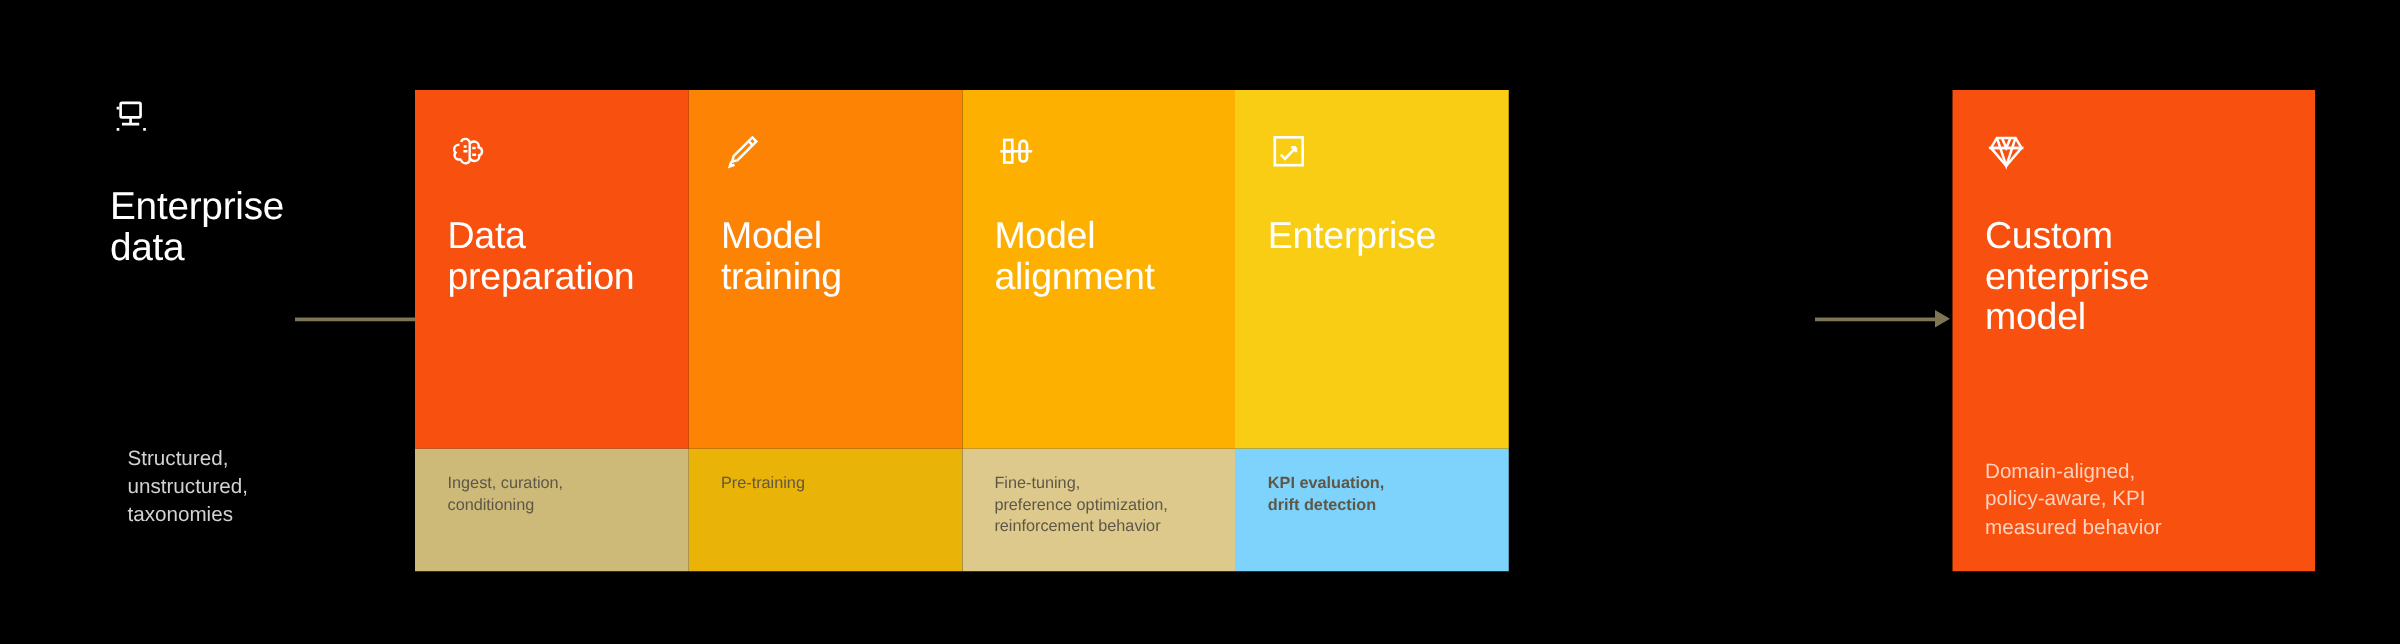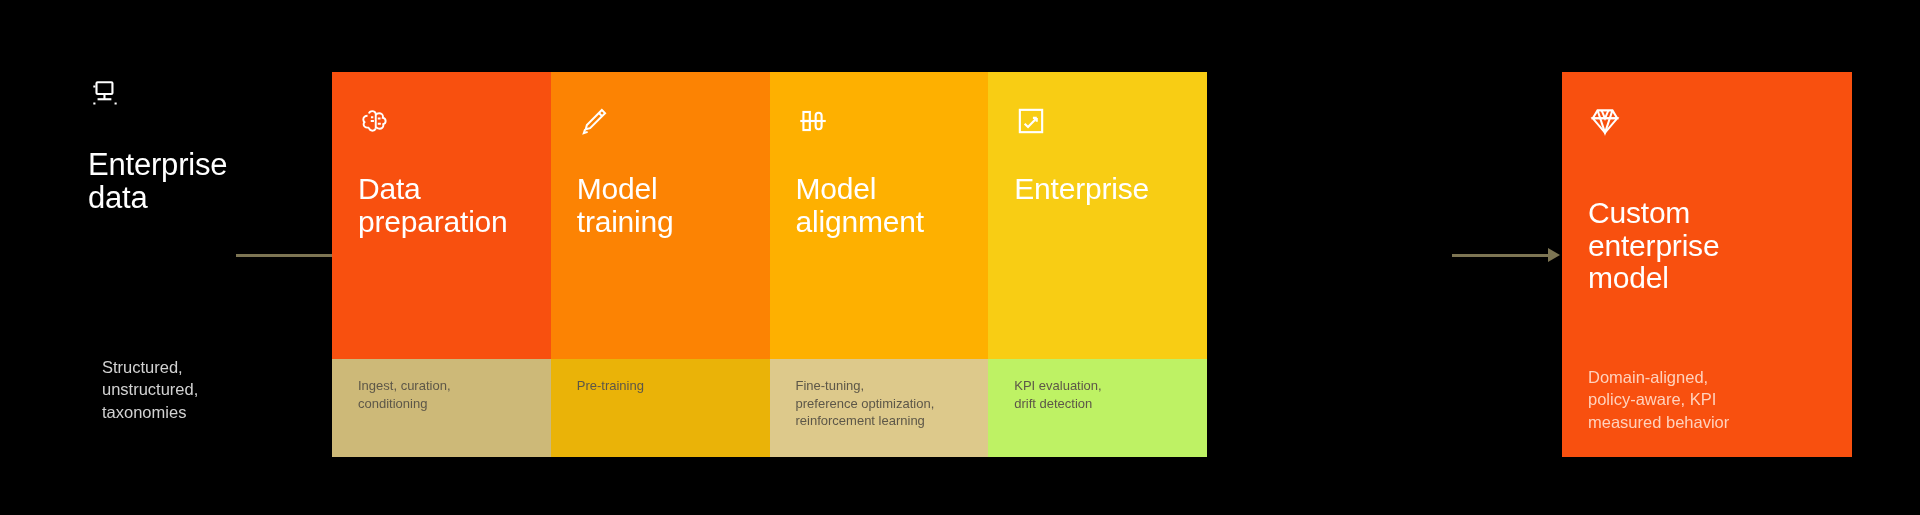--- a/index.html
+++ b/index.html
@@ -154,46 +154,46 @@
             <rect x="7" y="16" width="6" height="8.5"></rect>
             <path d="M18.5 16V11a2.8 2.8 0 0 1 5.6 0v5"></path>
             <path d="M18.5 16v5a2.8 2.8 0 0 0 5.6 0v-5"></path>
           </svg>
         </span>
         <div class="stage-title">Model
 alignment</div>
       </div>
       <div class="stage-caption" style="background:#ddc98b;">Fine-tuning,
 preference optimization,
-reinforcement learning</div>
+reinforcement behavior</div>
     </div>
 
     <div class="stage">
       <div class="stage-body" style="background:#f8cd14;">
         <span class="mono-icon">
           <svg viewBox="0 0 32 32" width="34" height="34" fill="none" stroke="#ffffff" stroke-width="2">
             <rect x="5.5" y="5.5" width="21" height="21"></rect>
             <path d="M10 18.5l3.2 3.2 8.2-8.6"></path>
             <path d="M21.4 13.1h-3.6M21.4 13.1v3.6"></path>
           </svg>
         </span>
         <div class="stage-title">Enterprise</div>
       </div>
-      <div class="stage-caption" style="background:#bef264;">KPI evaluation,
+      <div class="stage-caption" style="background:#7dd3fc;font-weight:bold;">KPI evaluation,
 drift detection</div>
     </div>
 
   </div>
 
   <div class="arrow" id="arrow-out">
     <span class="shaft"></span>
     <span class="head"></span>
   </div>
 
-  <div id="output-panel" style="background:#f8500f;gap:24px;">
+  <div id="output-panel" style="background:#f8500f;">
     <span class="mono-icon">
       <svg viewBox="0 0 32 32" width="34" height="34" fill="none" stroke="#ffffff" stroke-width="1.9">
         <path d="M4.5 13.5h23L16 27z"></path>
         <path d="M9 6h14l4.5 7.5h-23z"></path>
         <path d="M11.5 13.5L16 27l4.5-13.5"></path>
         <path d="M9 6l2.5 7.5M23 6l-2.5 7.5"></path>
         <path d="M12.8 6L16 13.5 19.2 6"></path>
       </svg>
     </span>
     <div id="output-title">Custom

